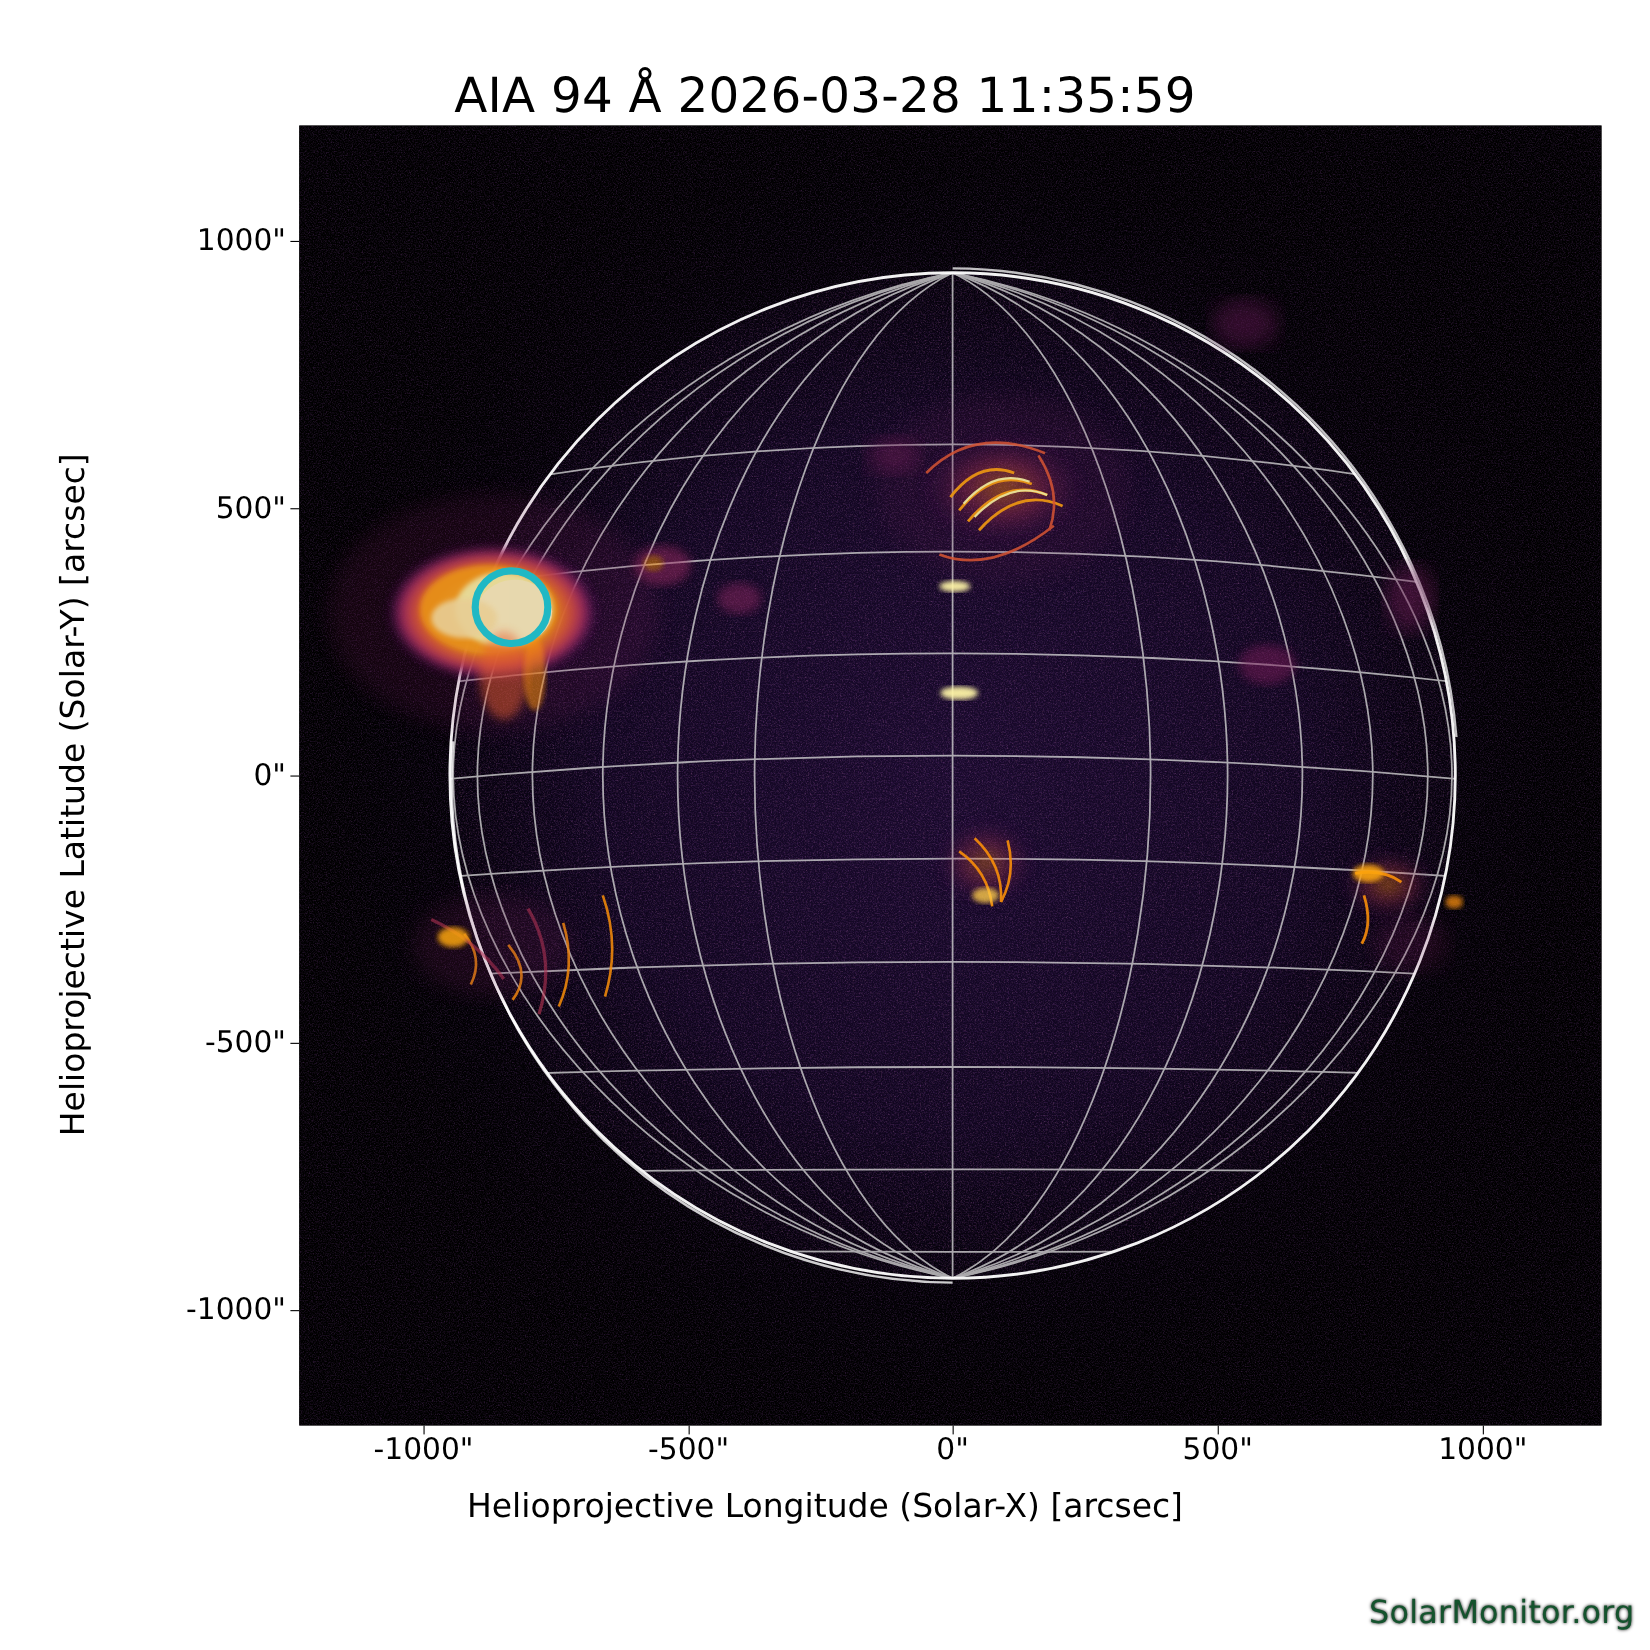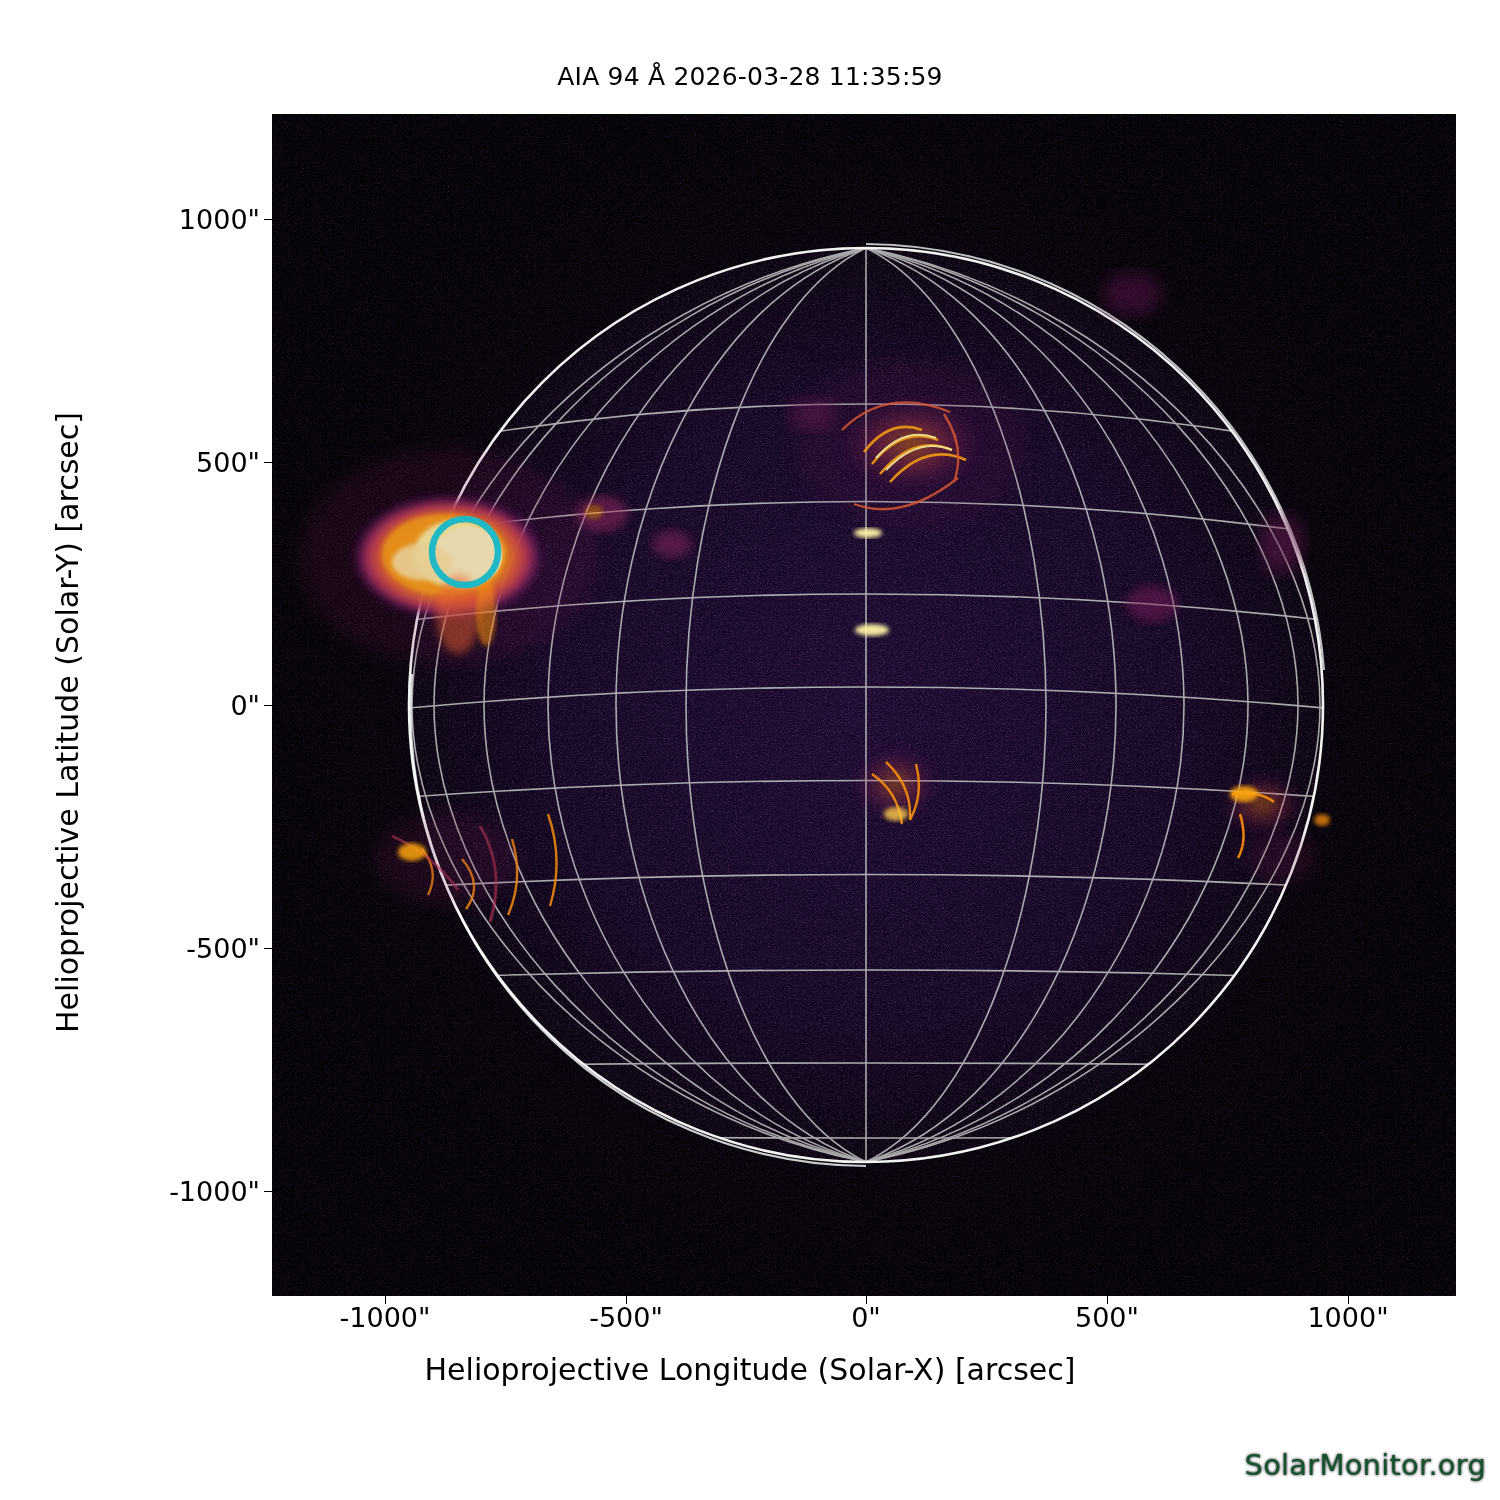--- a/index.html
+++ b/index.html
@@ -2,21 +2,21 @@
 <html><head>
 <meta charset="utf-8">
 <style>
   html,body{margin:0;padding:0;background:#ffffff;}
   body{width:1500px;height:1500px;overflow:hidden;
        font-family:"DejaVu Sans","Liberation Sans",sans-serif;}
   #root{position:relative;width:1500px;height:1500px;background:#fff;}
 
   #title{
     position:absolute; left:0; top:62px; width:1500px;
-    text-align:center; font-size:25px; color:#000; letter-spacing:.2px;
+    text-align:center; font-size:44px; color:#000; letter-spacing:.2px;
     font-family:"DejaVu Sans","Liberation Sans",sans-serif;
   }
 
   #plot{
     position:absolute; left:272px; top:114px;
     width:1184px; height:1182px;
     background:#000; overflow:hidden;
   }
   #plot-svg{position:absolute;left:0;top:0;width:1184px;height:1182px;}
   #xlabel{

